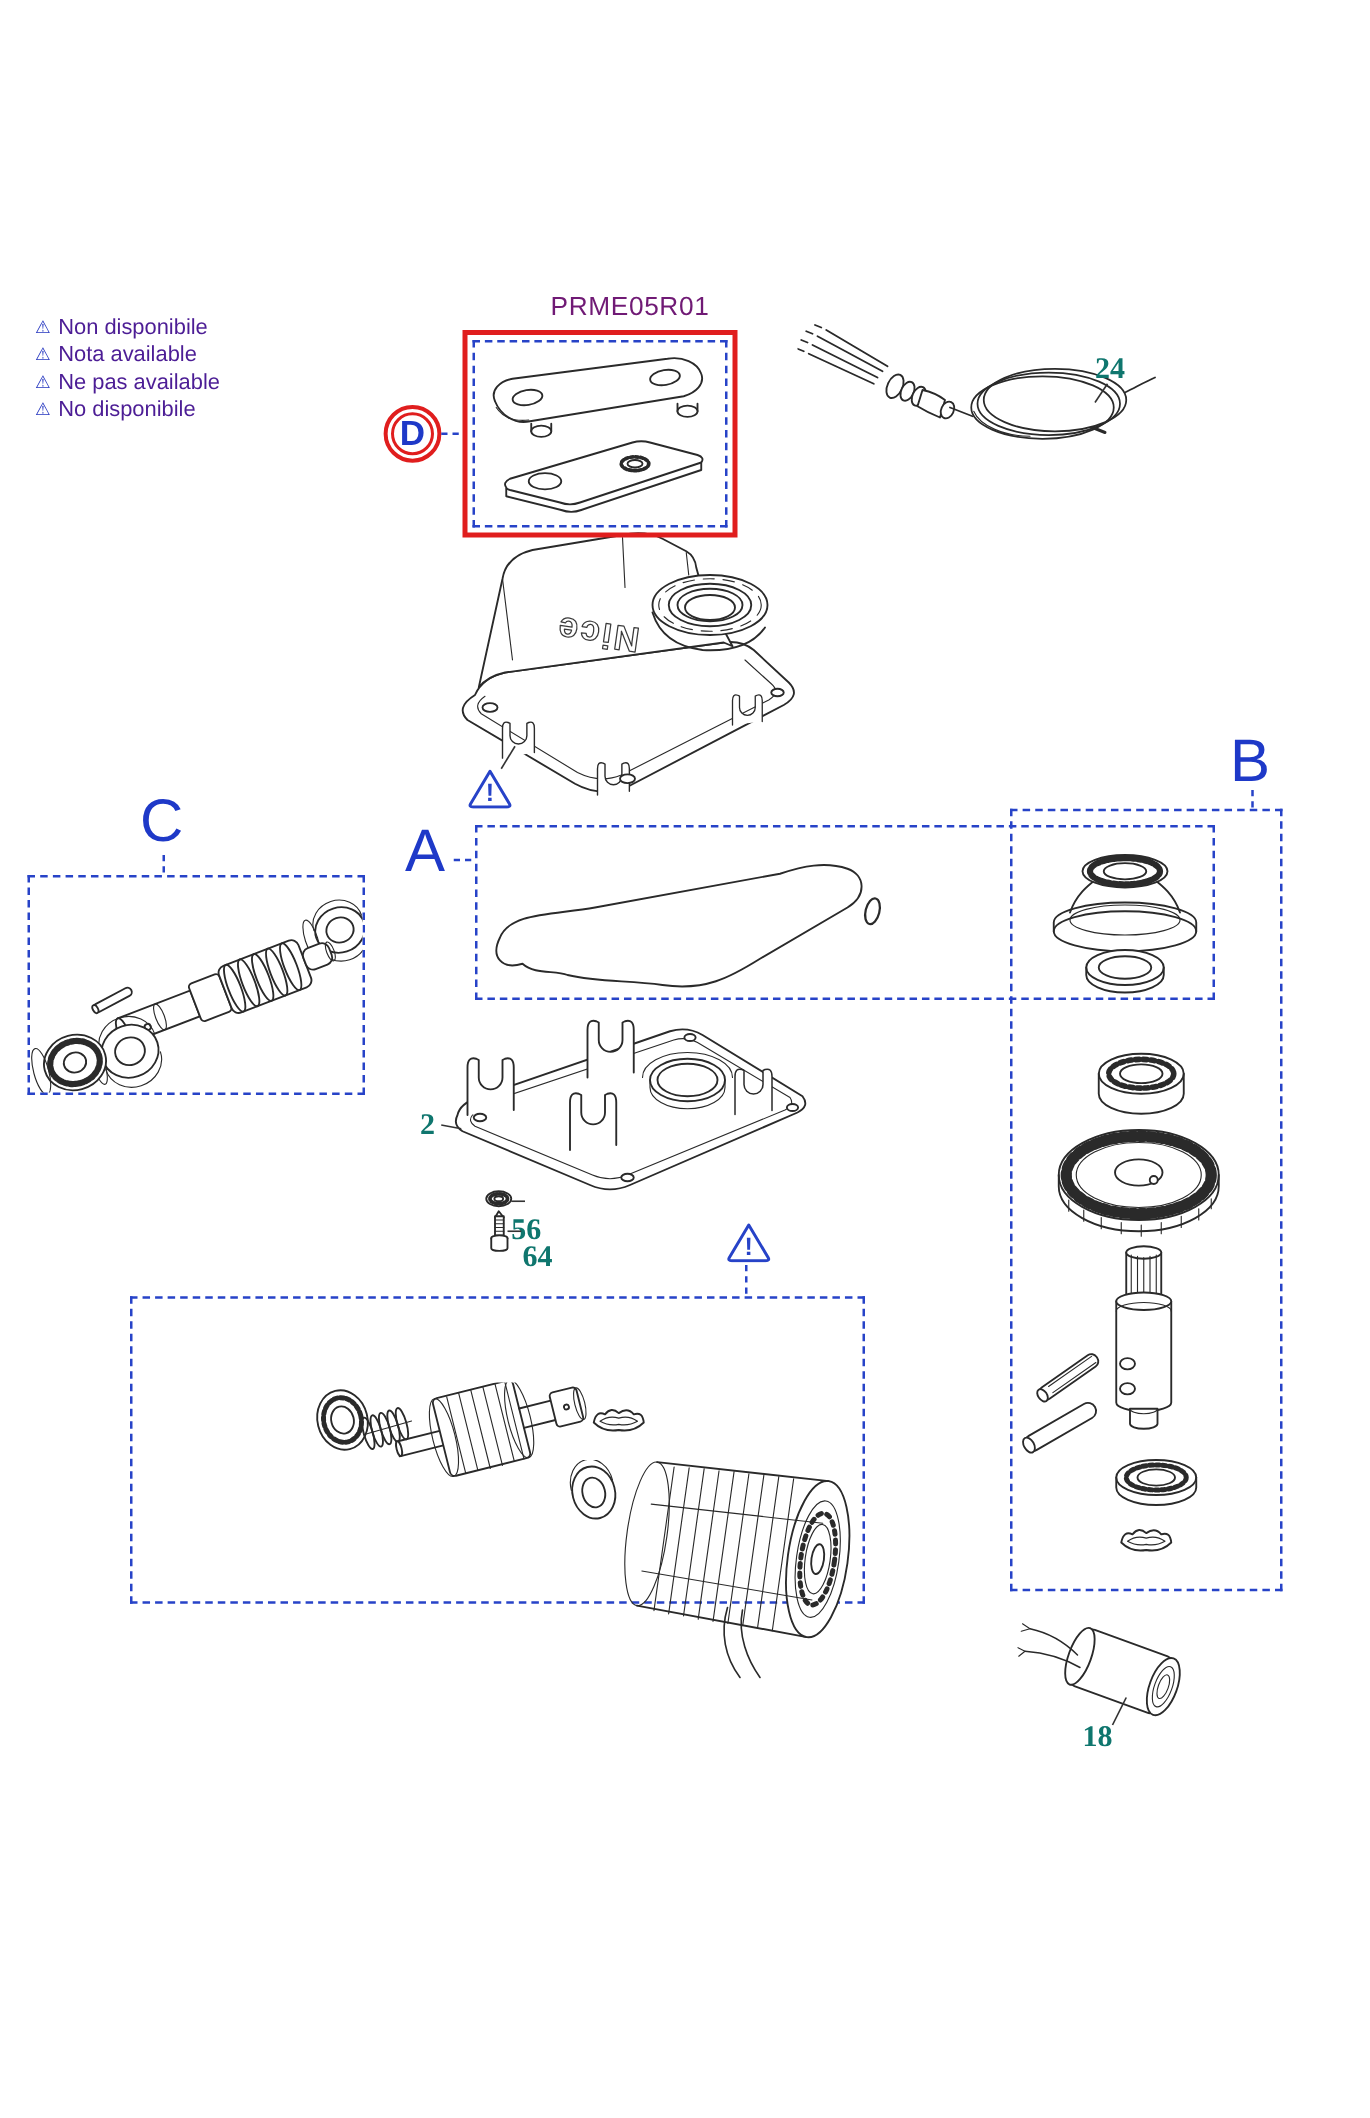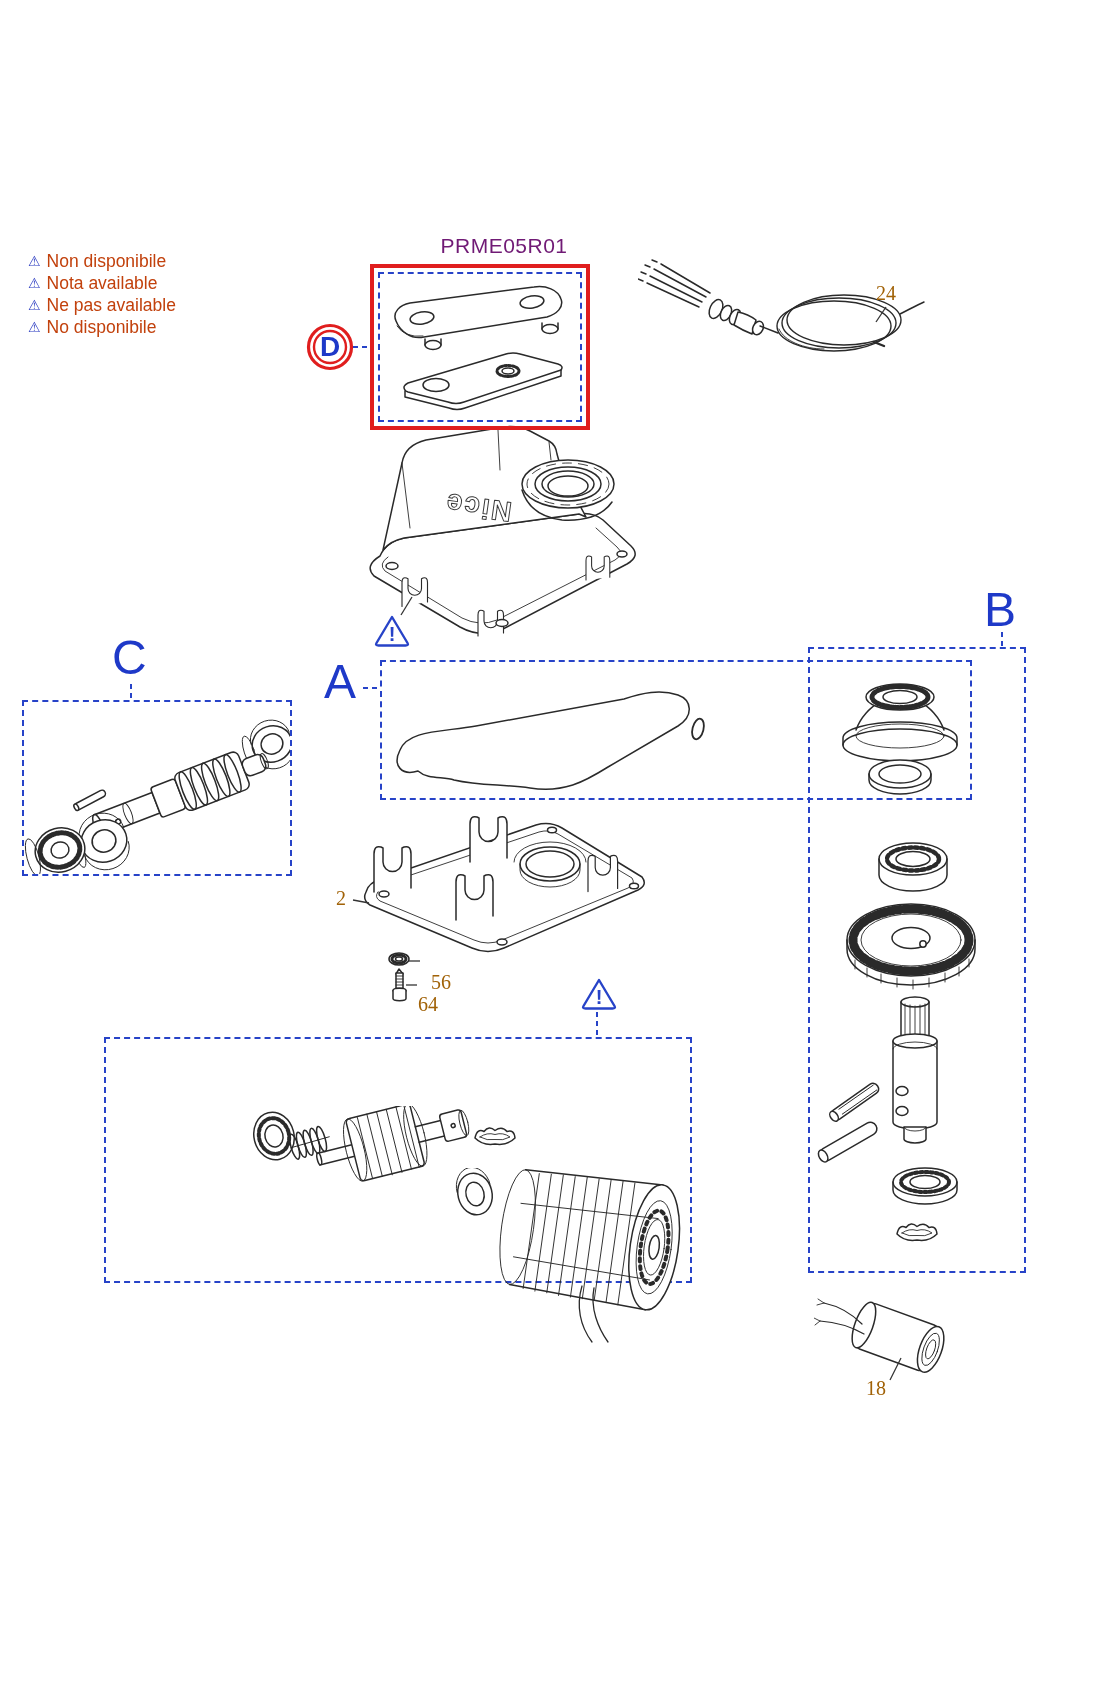--- a/index.html
+++ b/index.html
@@ -9,25 +9,25 @@
   
   .la{stroke:#2a2a2a;stroke-width:1.5;fill:none;stroke-linecap:round;stroke-linejoin:round;}
   .thin{stroke-width:0.9;}
   
   .gbox{position:absolute;border:2px dashed #2743c8;box-sizing:border-box;background:transparent;}
   .red-box{position:absolute;border:4px solid #e01e1e;box-sizing:border-box;}
   .red-box .inner{position:absolute;left:4px;top:4px;right:4px;bottom:4px;border:2px dashed #2743c8;}
   
   .title{font-size:21px;color:#701a75;letter-spacing:.5px;text-align:center;}
   .letter{font-size:48px;color:#1e39c8;line-height:1;}
-  .pnum{font-family:"Liberation Serif",serif;font-size:20px;color:#a16207;line-height:1;}
+  .pnum{font-family:"Liberation Serif",serif;font-size:24px;color:#0f766e;line-height:1;font-weight:bold;}
   .notices{line-height:22px;}
   .notice-row{display:flex;align-items:center;height:22px;}
   .ntri{color:#2334bf;font-size:14px;margin-right:6px;}
-  .ntext{color:#c2410c;font-size:17.5px;}
+  .ntext{color:#4c1d95;font-size:17.5px;}
   .dletter{position:absolute;left:0;top:9px;width:50px;text-align:center;
            font-size:28px;font-weight:bold;color:#1e39c8;}
   .bang{font:bold 20px "Liberation Sans",sans-serif;fill:#2743c8;}
   .logo{font:bold 28px "Liberation Sans",sans-serif;fill:#ffffff;stroke:#3a3a3a;stroke-width:1;letter-spacing:2px;}
 </style>
 </head>
 <body>
 
 <div id="canvas">
 
@@ -332,21 +332,21 @@
   <div class="abs pnum" style="left:418px;top:994px;">64</div>
   <svg class="abs" style="left:389px;top:966px;" width="20" height="38" viewBox="0 0 20 38">
     <g class="la" stroke-width="1.2">
       <path fill="#fff" d="M10,3 L7,8 h7 Z"></path>
       <path fill="#fff" d="M7,7 h7 v17 h-7 Z"></path>
       <path class="thin" d="M7,10 h7 M7,13 h7 M7,16 h7 M7,19 h7 M7,22 h7"></path>
       <ellipse cx="10.5" cy="24.5" rx="6.5" ry="2.2" fill="#fff"></ellipse>
       <path fill="#fff" d="M4,24.5 v8 a6.5,2.2 0 0 0 13,0 v-8"></path>
     </g>
   </svg>
-  <div class="abs pnum" style="left:431px;top:972px;">56</div>
+  <div class="abs pnum" style="left:409px;top:972px;">56</div>
 
   <svg class="abs" style="left:581px;top:977px;" width="36" height="33" viewBox="0 0 36 33">
     <path d="M18,3 L33.5,29 Q35,31.5 31.5,31.5 L4.5,31.5 Q1,31.5 2.5,29 Z" fill="#fff" stroke="#2743c8" stroke-width="2.4" stroke-linejoin="round"></path>
     <text class="bang" x="18" y="27" text-anchor="middle">!</text>
   </svg>
 
   <svg class="abs" style="left:246px;top:1106px;" width="56" height="60" viewBox="0 0 56 60">
     <g class="la" transform="rotate(-14 28 30)">
       <ellipse cx="28" cy="30" rx="20" ry="24" fill="#fff"></ellipse>
       <ellipse cx="28" cy="30" rx="15" ry="18" stroke-dasharray="2.6,2.4" stroke-width="4"></ellipse>

